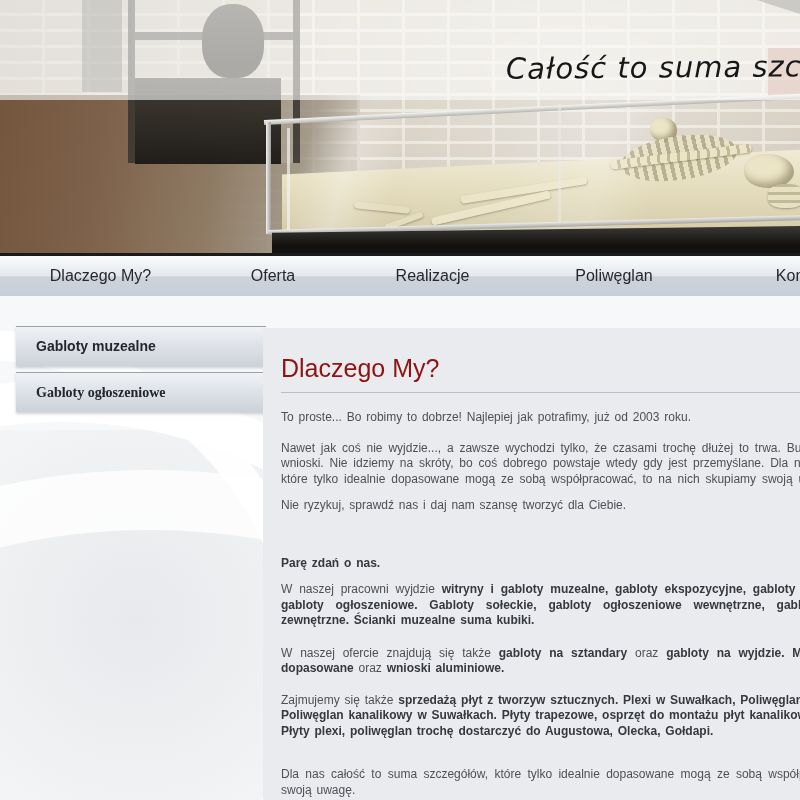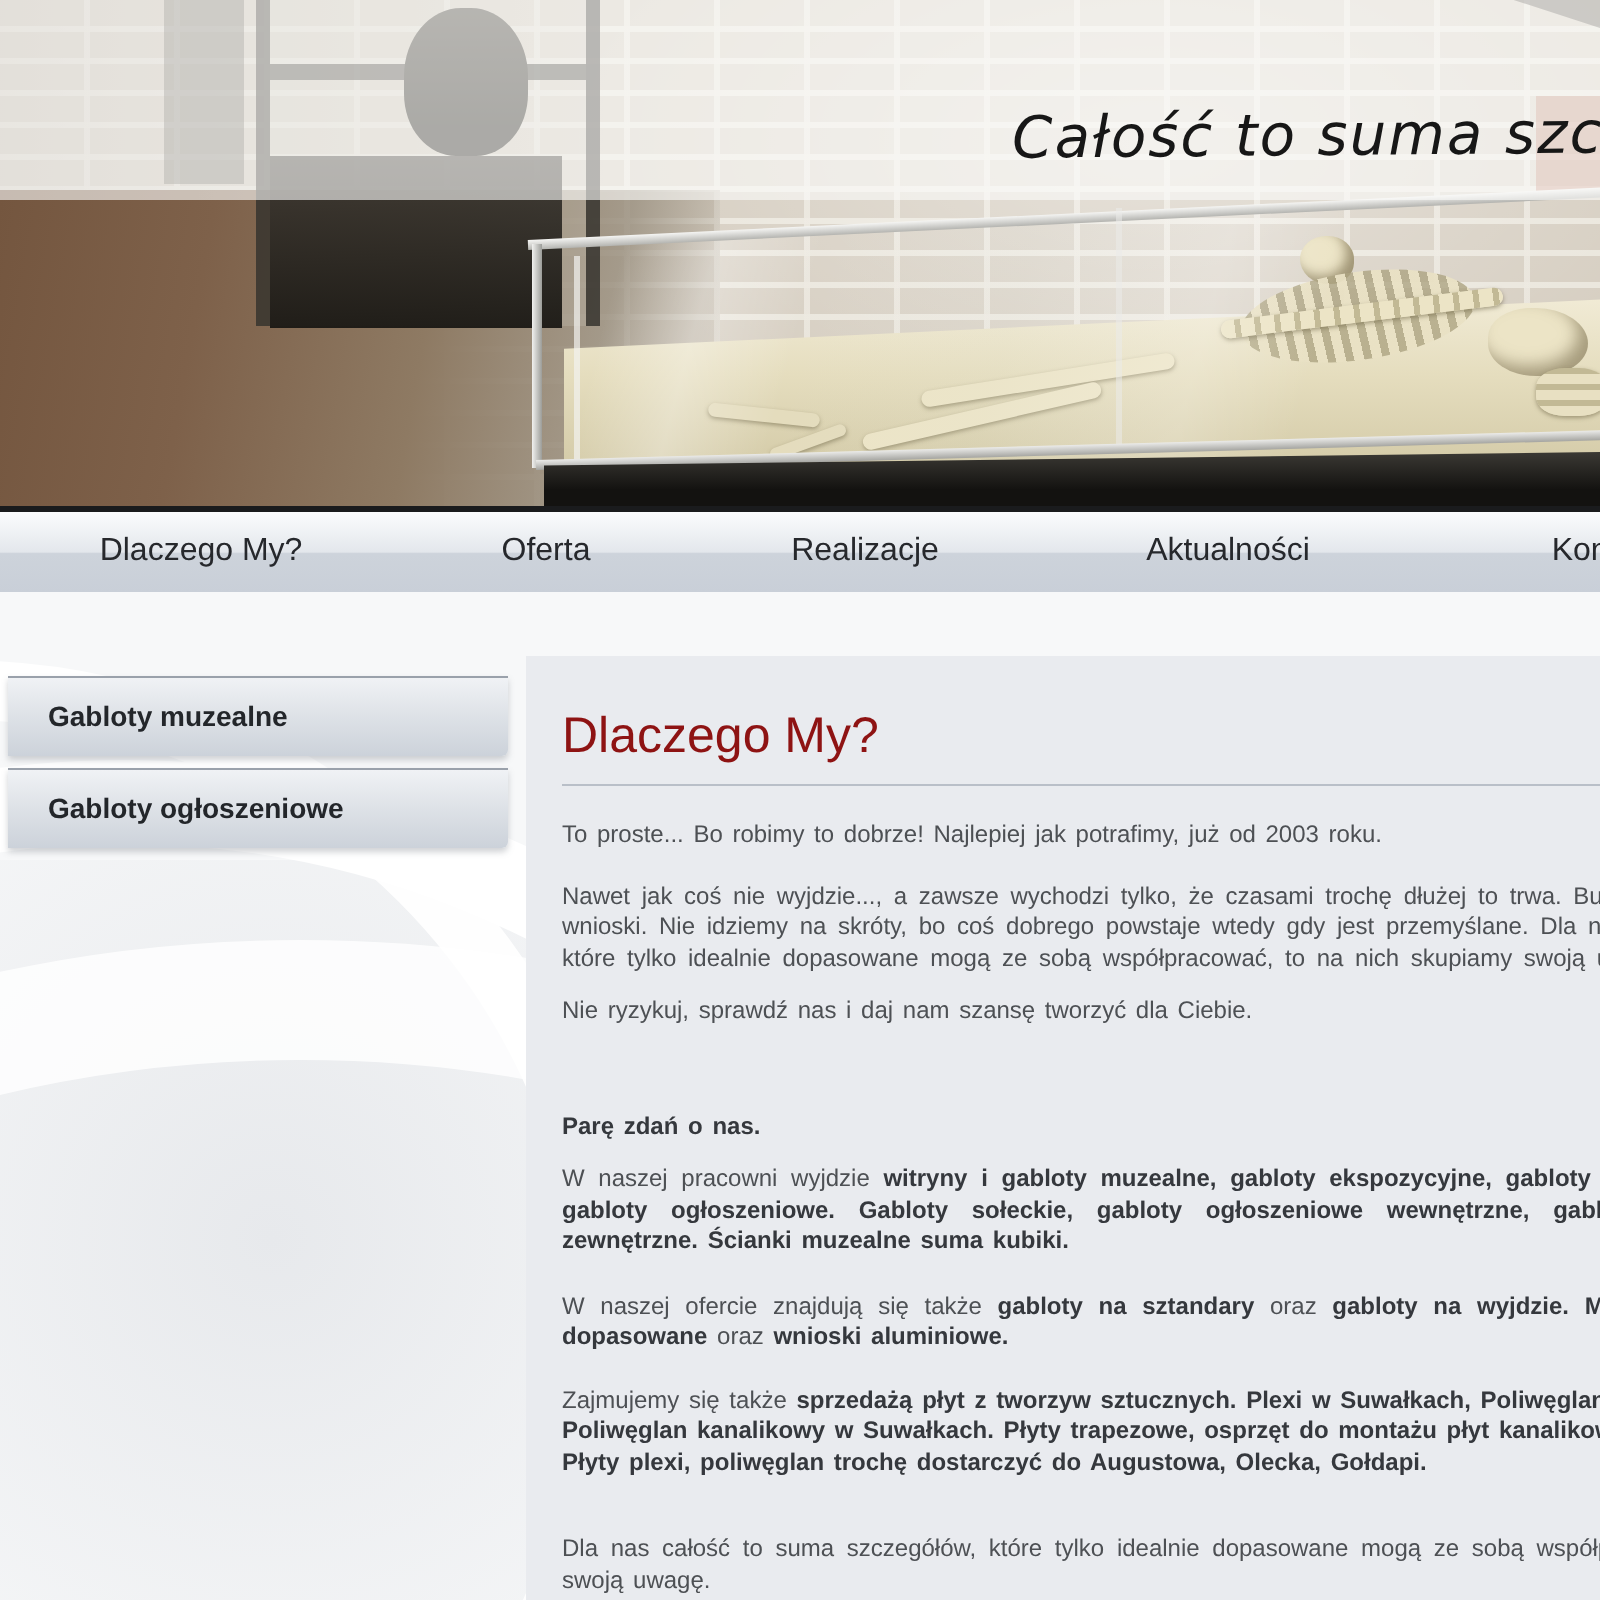--- a/index.html
+++ b/index.html
@@ -83,27 +83,27 @@
   
   .nav{position:absolute;left:0;top:253px;width:1000px;height:43px;z-index:2;
     border-top:3px solid #1a1b1d;box-sizing:border-box;
     background:linear-gradient(180deg,#fbfcfd 0%,#e3e7ec 50%,#cdd3db 52%,#c9cfd8 100%);display:flex;}
   .nav-item{height:40px;margin-right:2px;display:flex;align-items:center;justify-content:center;
     background:linear-gradient(180deg,#fbfcfd 0%,#e3e7ec 50%,#cdd3db 52%,#c9cfd8 100%);
     font-size:16px;color:#26282c;cursor:pointer;}
   .w1{width:201px;}.w2{width:140px;}.w3{width:175px;}.w4{width:184px;}.w5{width:190px;}
 
   
-  .side-btn{position:absolute;left:4px;width:250px;height:40px;z-index:2;box-sizing:border-box;
+  .side-btn{position:absolute;left:16px;width:250px;height:40px;z-index:2;box-sizing:border-box;
     background:linear-gradient(180deg,#f0f2f5 0%,#dfe3e8 45%,#ccd2da 100%);
     border-top:1px solid #9aa1ab;border-radius:0 0 3px 0;
     box-shadow:0 2px 3px rgba(120,125,135,0.35);
-    font-weight:bold;font-size:14px;color:#23262a;line-height:39px;padding-left:20px;cursor:pointer;margin-top:12px;}
+    font-weight:bold;font-size:14px;color:#23262a;line-height:39px;padding-left:20px;cursor:pointer;}
   .side-btn.b1{top:326px;}
-  .side-btn.b2{top:372px;}
+  .side-btn.b2{top:372px;font-family:Liberation Serif, serif;}
 
   
   .content{position:absolute;left:263px;top:328px;width:722px;height:472px;z-index:2;
     background:#e9ebef;box-sizing:border-box;padding:26px 20px 0 18px;}
   .content h1{margin:0;font-size:25px;font-weight:400;color:#8e1313;}
   .rule{height:1px;background:#b9bfc8;margin-top:9px;width:680px;}
   .para{margin:0;}
   .line{font-size:12px;line-height:15.5px;color:#4d5054;white-space:nowrap;word-spacing:1.5px;}
   .line b{color:#35383d;}
   #paragraphs .para:nth-child(1){margin-top:17px;}
@@ -168,21 +168,21 @@
     </div>
 
     <div class="wash"></div>
     <div class="tagline">Całość to suma szczegółów</div>
   </header>
 
   <nav class="nav">
     <div class="nav-item w1">Dlaczego My?</div>
     <div class="nav-item w2">Oferta</div>
     <div class="nav-item w3">Realizacje</div>
-    <div class="nav-item w4">Aktualności</div>
+    <div class="nav-item w4">Poliwęglan</div>
     <div class="nav-item w5">Kontakt</div>
   </nav>
 
   <aside>
     <div class="side-btn b1">Gabloty muzealne</div>
     <div class="side-btn b2">Gabloty ogłoszeniowe</div>
   </aside>
 
   <main class="content">
     <h1>Dlaczego My?</h1>

